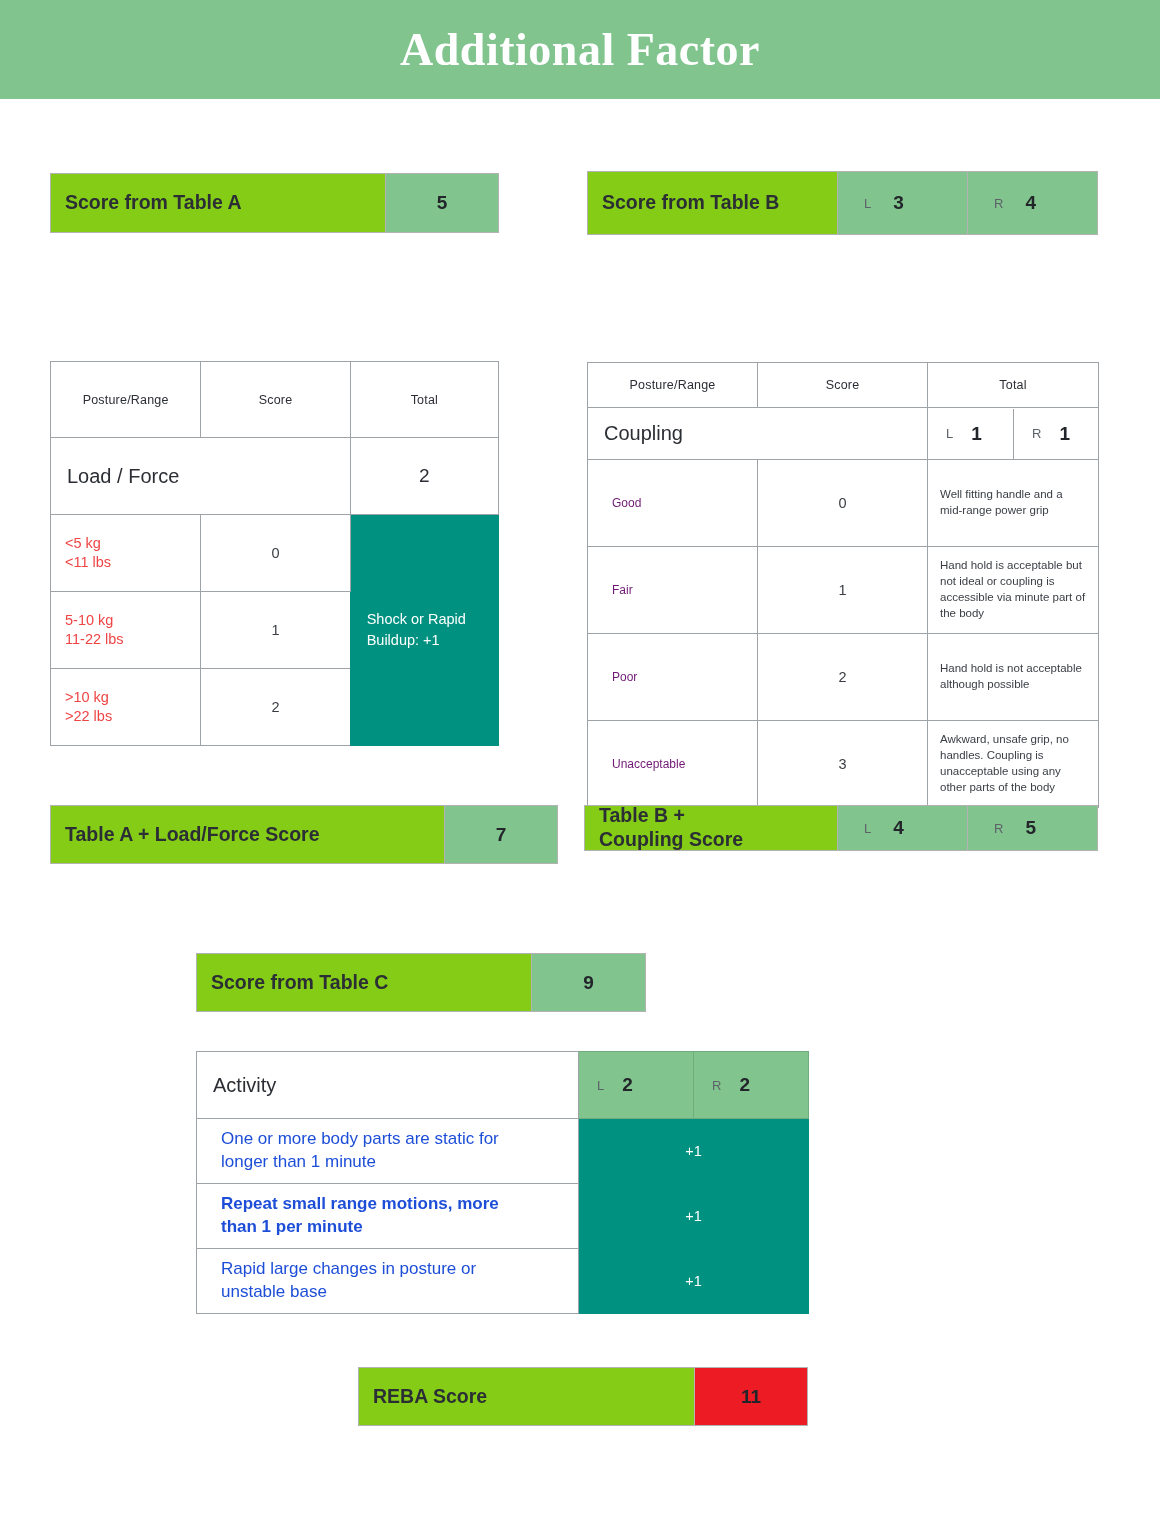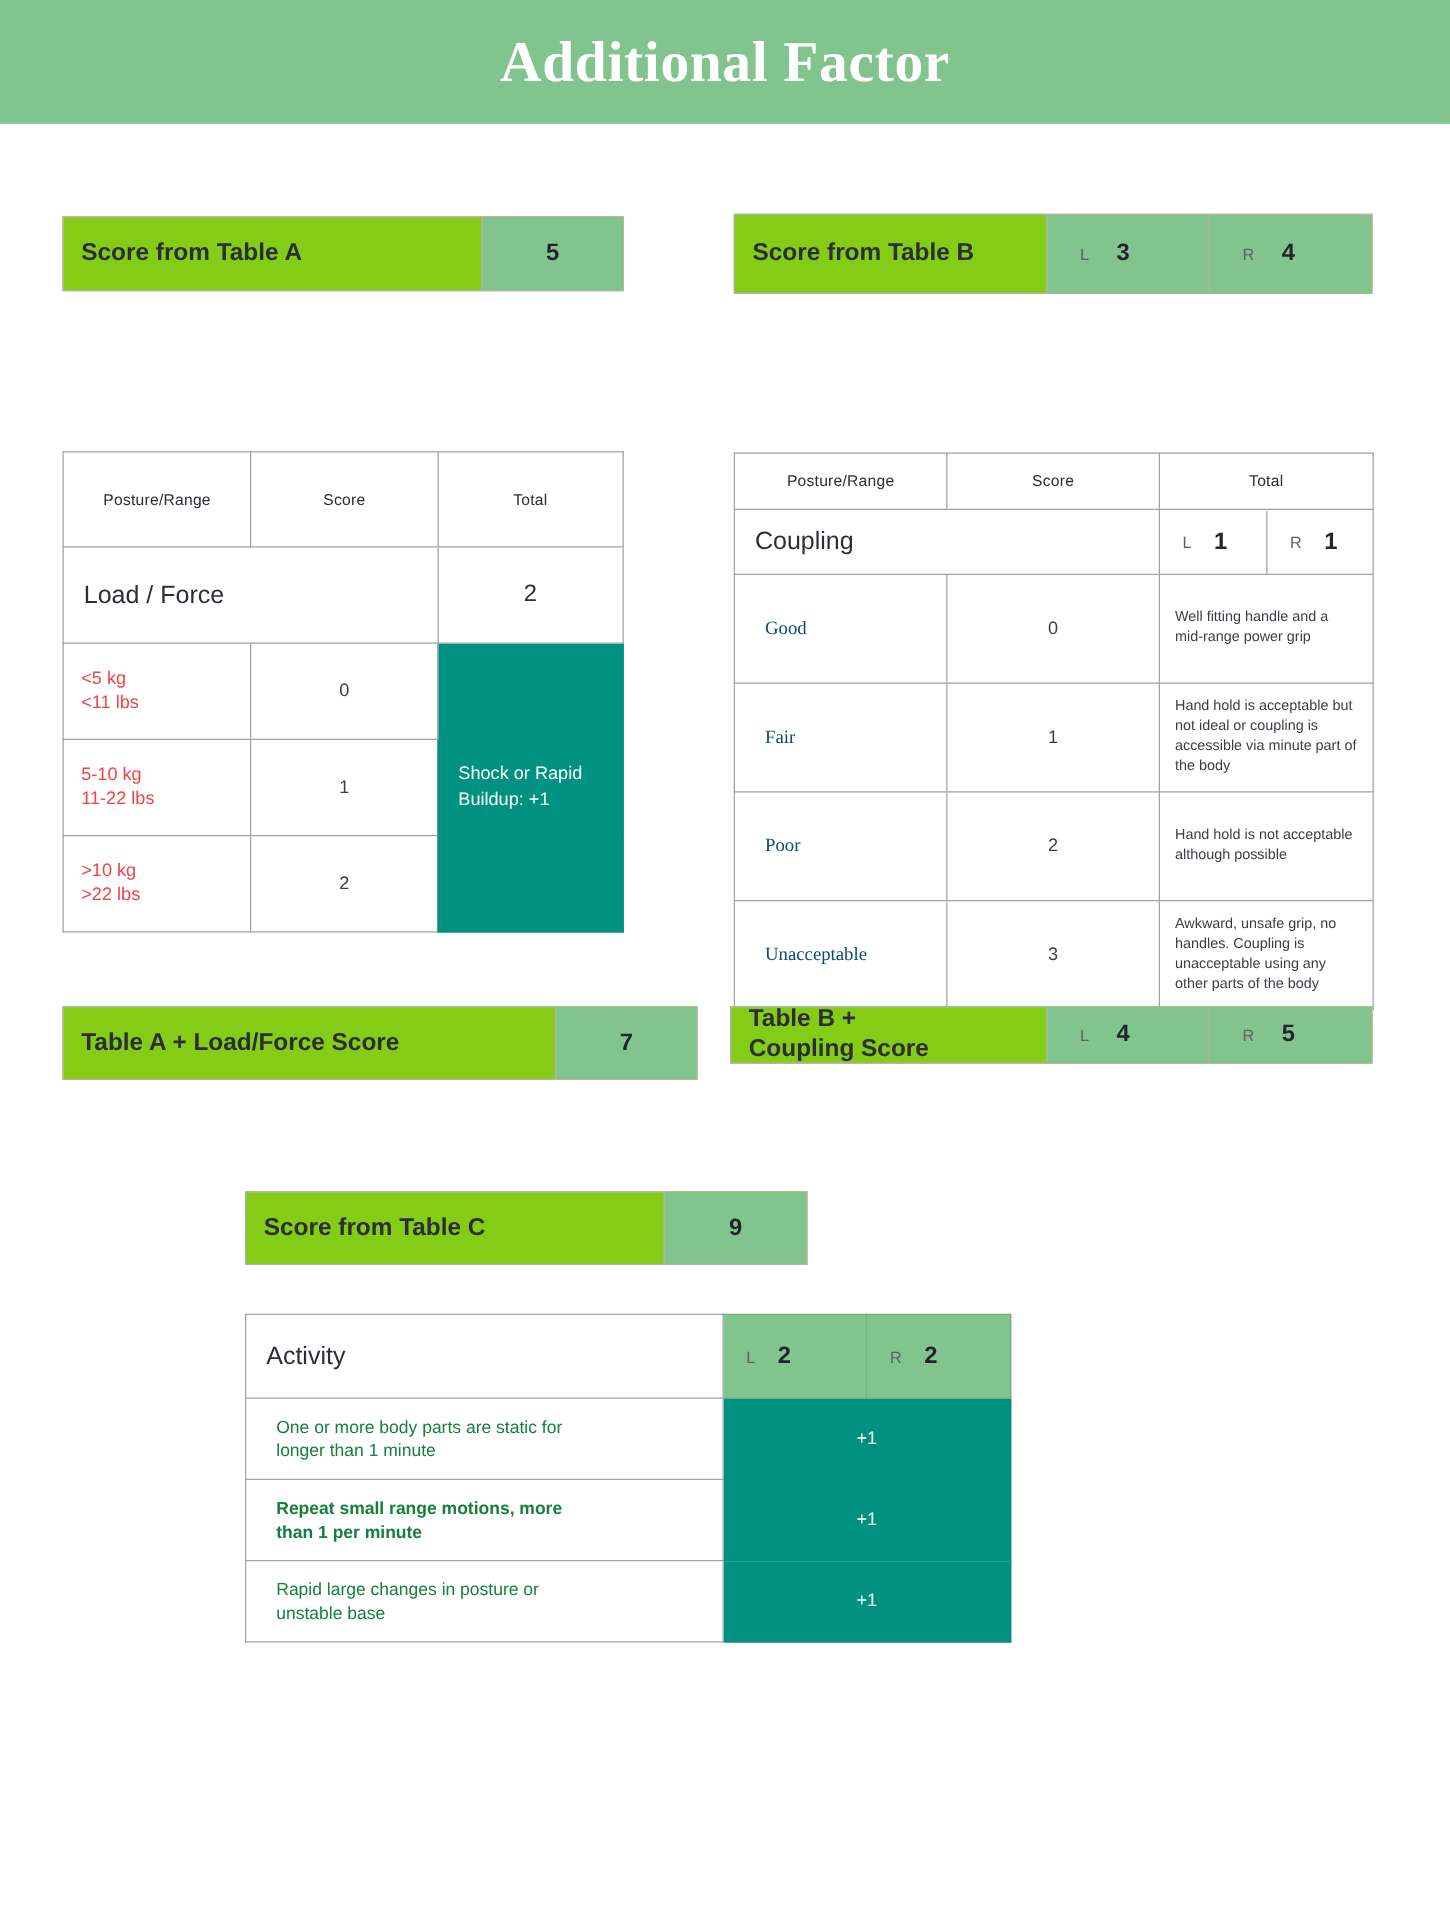--- a/index.html
+++ b/index.html
@@ -122,24 +122,23 @@
     padding-left: 16px;
     border-color: #009180 !important;
   }
   .desc {
     font-size: 11.5px;
     line-height: 1.38;
     padding: 0 12px 0 12px;
     color: #3a3e44;
   }
   .namecell {
-    font-size: 15px;
+    font-size: 12px;
     padding-left: 24px;
-    color: #0c4a6e;
-    font-family: Liberation Serif, serif;
+    color: #701a75;
   }
 
   
   .lrwrap { display: flex; width: 100%; height: 100%; }
   .lrhalf {
     flex: 1 1 50%;
     display: flex;
     align-items: center;
     gap: 18px;
     padding-left: 18px;
@@ -156,24 +155,24 @@
   }
   .act-plus {
     background: #009180;
     color: #ffffff;
     text-align: center;
     font-weight: bold;
     font-size: 14.5px;
     border-color: #009180 !important;
   }
   .act-txt {
-    font-size: 14px;
+    font-size: 17px;
     line-height: 1.35;
     padding-left: 24px;
-    color: #15803d;
+    color: #1d4ed8;
   }
 </style>
 </head>
 <body>
 
 <div class="banner">
   <div class="banner-title">Additional Factor</div>
 </div>
 
 <div class="canvas">
@@ -354,14 +353,18 @@
     <tr>
       <td class="act-txt" style="height:65px;margin-top:40px;">
         <div>Rapid large changes in posture or</div>
         <div>unstable base</div>
       </td>
       <td class="act-plus" colspan="2">+1</td>
     </tr>
   </tbody>
     </table>
 
+  <div class="scorebar abs" style="left:358px; top:1268px; width:450px; height:59px;">
+    <div class="label">REBA Score</div>
+    <div class="val red" style="width:113px;">11</div>
+  </div>
 
 </div>
 
 </body></html>

